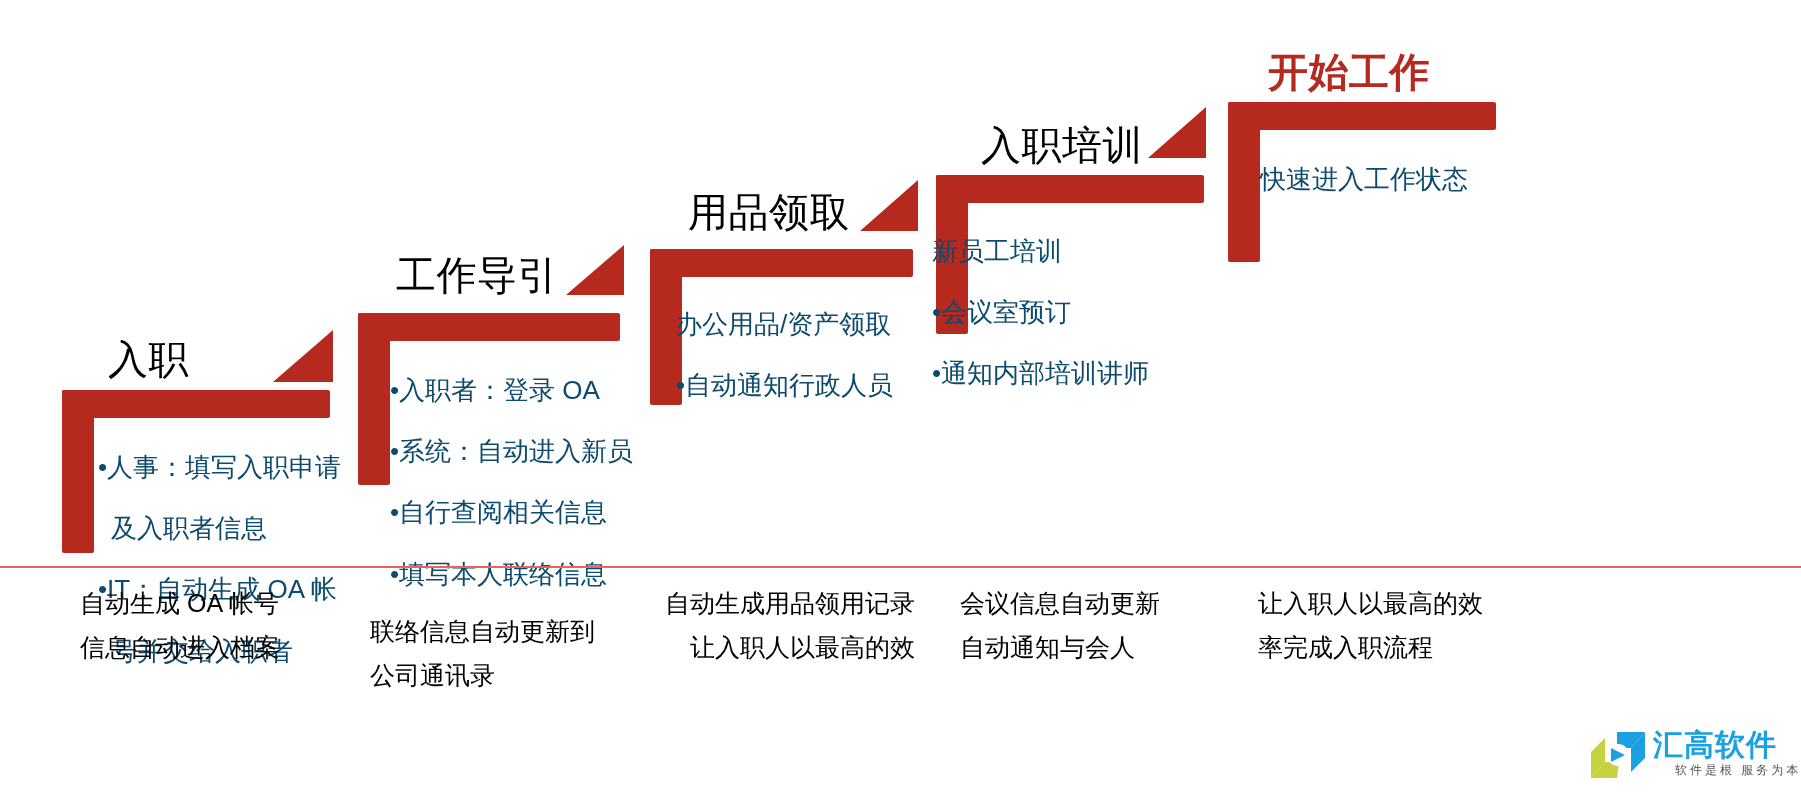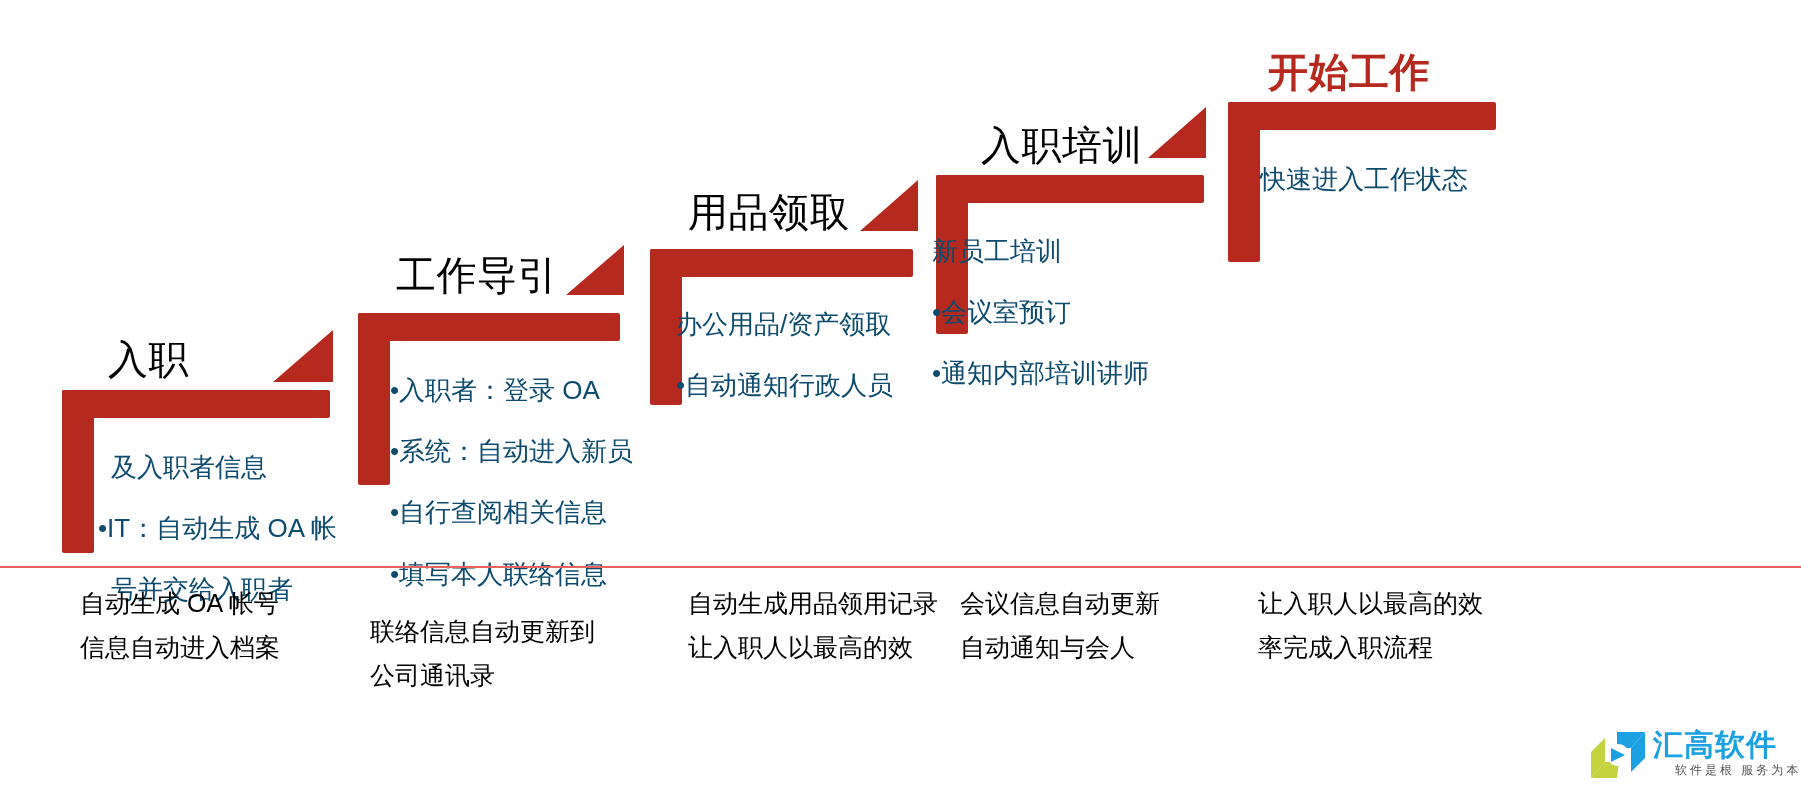--- a/index.html
+++ b/index.html
@@ -101,20 +101,21 @@
     <div class="step-title" style="left:108px;top:339px;">入职</div>
 
     <div class="bracket">
       <div class="bar-top" style="left:62px;top:390px;width:268px;"></div>
       <div class="bar-left" style="left:62px;top:390px;height:163px;"></div>
     </div>
 
     <div class="tri" style="left:273px;top:330px;border-left:60px solid transparent;border-bottom:52px solid #b5291f;"></div>
 
     <div class="body-text" style="left:98px;top:421px;width:262px;">
+      <span class="bullet">•人事：填写入职申请</span>
       <span class="cont">及入职者信息</span>
       <span class="bullet">•IT：自动生成 OA 帐</span>
       <span class="cont">号并交给入职者</span>
     </div>
   </div>
 
   <div class="step">
     <div class="step-title" style="left:396px;top:255px;">工作导引</div>
 
     <div class="bracket">
@@ -183,21 +184,21 @@
   <div class="benefit" style="left:80px;top:582px;">
     <span>自动生成 OA 帐号</span>
     <span>信息自动进入档案</span>
   </div>
 
   <div class="benefit" style="left:370px;top:610px;">
     <span>联络信息自动更新到</span>
     <span>公司通讯录</span>
   </div>
 
-  <div class="benefit" style="left:688px;top:582px;">
+  <div class="benefit" style="left:665px;top:582px;text-align:right;">
     <span>自动生成用品领用记录</span>
     <span>让入职人以最高的效</span>
   </div>
 
   <div class="benefit" style="left:960px;top:582px;">
     <span>会议信息自动更新</span>
     <span>自动通知与会人</span>
   </div>
 
   <div class="benefit" style="left:1258px;top:582px;">

